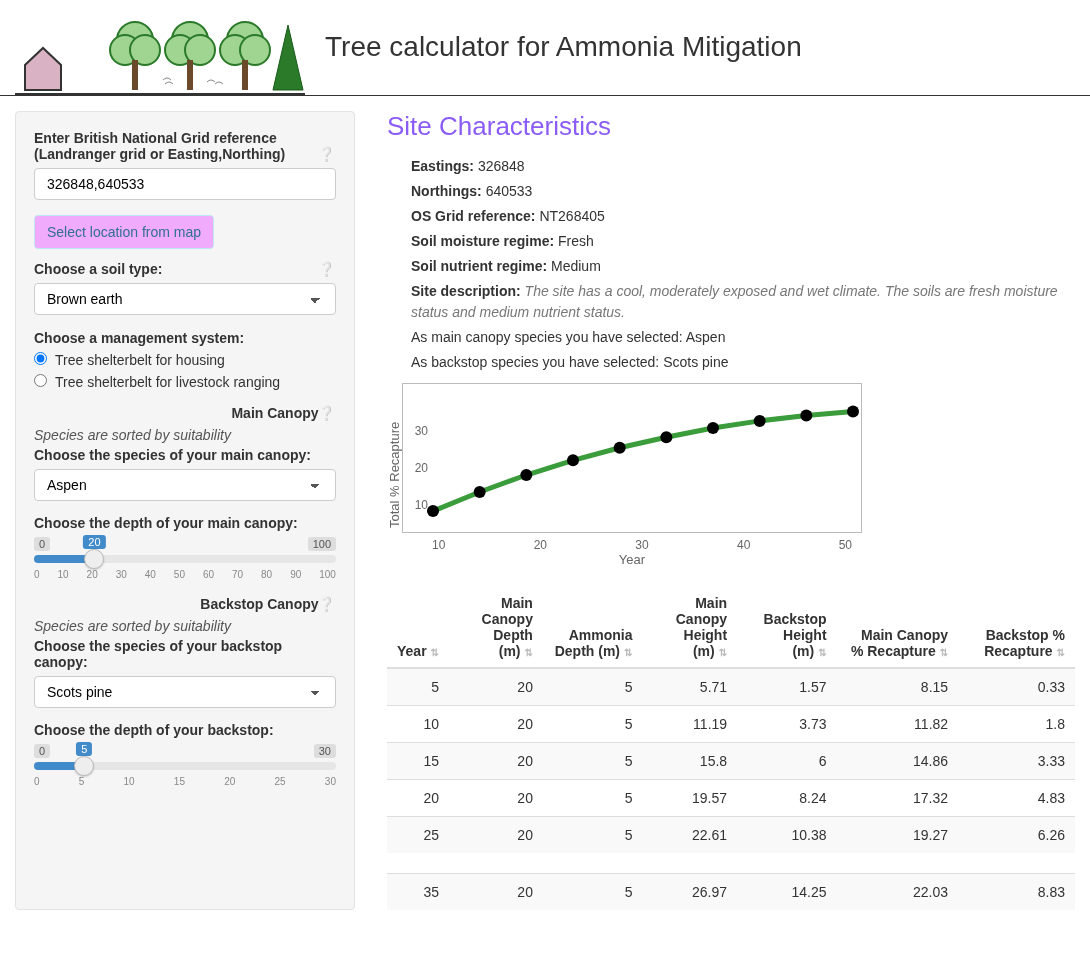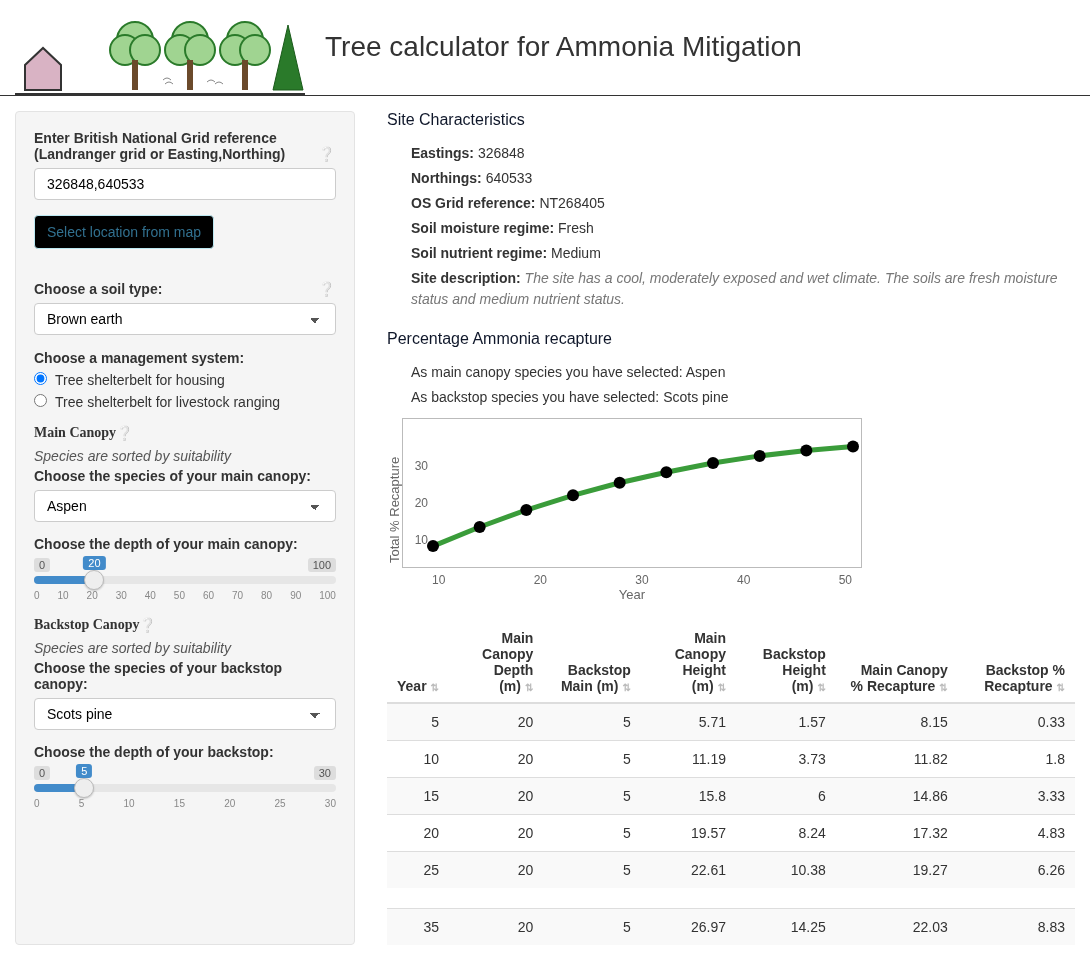--- a/index.html
+++ b/index.html
@@ -7,35 +7,35 @@
 .header { display: flex; align-items: flex-end; padding: 10px 20px 0 15px; border-bottom: 1px solid #333; margin-bottom: 15px; }
 .logo-area { display: flex; align-items: flex-end; height: 85px; }
 .page-title { font-size: 28px; font-weight: 400; margin-left: 20px; margin-bottom: 32px; color: #333; }
 .content { display: flex; gap: 32px; padding: 0 15px; }
 .sidebar { width: 340px; background: #f5f5f5; border: 1px solid #e3e3e3; border-radius: 4px; padding: 18px; }
 .main { flex: 1; }
 .form-label { font-weight: 700; display: block; margin-bottom: 6px; }
 .help-icon { color: #337ab7; float: right; cursor: pointer; font-size: 14px; }
 .form-control { width: 100%; height: 32px; padding: 6px 12px; border: 1px solid #ccc; border-radius: 4px; font-size: 14px; background: #fff; }
 .form-group { margin-bottom: 15px; }
-.btn-map { background: #000000; border: 1px solid #bce8f1; color: #31708f; padding: 8px 12px; border-radius: 4px; cursor: pointer; font-size: 14px; margin-bottom: 32px; }
+.btn-map { background: #f0abfc; border: 1px solid #bce8f1; color: #31708f; padding: 8px 12px; border-radius: 4px; cursor: pointer; font-size: 14px; margin-bottom: 12px; }
 select.form-control { appearance: none; background-image: linear-gradient(45deg, transparent 50%, #555 50%), linear-gradient(135deg, #555 50%, transparent 50%); background-position: calc(100% - 20px) 14px, calc(100% - 15px) 14px; background-size: 5px 5px, 5px 5px; background-repeat: no-repeat; }
 .radio-group label { display: block; font-weight: normal; margin-bottom: 6px; }
 .radio-group input { margin-right: 8px; }
-.section-hdr { font-weight: 700; margin-bottom: 6px; margin-top: 8px; display: flex; justify-content: flex-start; font-family: Liberation Serif, serif; }
+.section-hdr { font-weight: 700; margin-bottom: 6px; margin-top: 8px; display: flex; justify-content: flex-end; }
 .hint { font-style: italic; color: #555; margin-bottom: 4px; }
 .slider-container { margin: 6px 0 16px 0; position: relative; }
 .slider-track { height: 8px; background: #e6e6e6; border-radius: 4px; position: relative; margin-top: 18px; }
 .slider-fill { height: 8px; background: #428bca; border-radius: 4px 0 0 4px; }
 .slider-handle { width: 20px; height: 20px; background: #eee; border: 1px solid #bbb; border-radius: 50%; position: absolute; top: -6px; transform: translateX(-50%); box-shadow: 0 1px 2px rgba(0,0,0,0.2); }
 .slider-badges { display: flex; justify-content: space-between; font-size: 11px; margin-bottom: -14px; }
 .slider-badge-end { background: #ddd; color: #555; padding: 1px 5px; border-radius: 3px; }
 .slider-value-badge { background: #428bca; color: #fff; padding: 1px 5px; border-radius: 3px; font-size: 11px; position: absolute; top: -20px; transform: translateX(-50%); }
 .slider-ticks { display: flex; justify-content: space-between; font-size: 10px; color: #888; margin-top: 6px; }
-h2.main-h { font-size: 16px; font-weight: 400; margin-bottom: 14px; color: #0f172a; }
+h2.main-h { font-size: 26px; font-weight: 400; margin-bottom: 14px; color: #8b5cf6; }
 .kv-line { margin-bottom: 4px; line-height: 1.5; padding-left: 24px; }
 .kv-line b { font-weight: 700; }
 .desc { font-style: italic; color: #777; }
 table { width: 100%; border-collapse: collapse; font-size: 14px; }
 th { text-align: right; padding: 8px 10px; font-weight: 700; vertical-align: bottom; border-bottom: 2px solid #ddd; position: relative; }
 th.sortable::after { content: "⇅"; font-size: 10px; color: #bbb; margin-left: 4px; }
 td { text-align: right; padding: 10px 10px; border-top: 1px solid #ddd; }
 tbody tr:nth-child(odd) { background: #f9f9f9; }
 .chart-wrap { display: flex; margin: 10px 0 20px 0; }
 .ylabel { writing-mode: vertical-rl; transform: rotate(180deg); text-align: center; font-size: 13px; color: #666; }
@@ -190,21 +190,20 @@
 
   <div class="main">
     <h2 class="main-h">Site Characteristics</h2>
     <div class="kv-line"><b>Eastings:</b> <span>326848</span></div>
     <div class="kv-line"><b>Northings:</b> <span>640533</span></div>
     <div class="kv-line"><b>OS Grid reference:</b> <span>NT268405</span></div>
     <div class="kv-line"><b>Soil moisture regime:</b> <span>Fresh</span></div>
     <div class="kv-line"><b>Soil nutrient regime:</b> <span>Medium</span></div>
     <div class="kv-line"><b>Site description:</b> <span class="desc">The site has a cool, moderately exposed and wet climate. The soils are fresh moisture status and medium nutrient status.</span></div>
 
-    <h2 class="main-h" style="margin-top:20px">Percentage Ammonia recapture</h2>
     <div class="kv-line">As main canopy species you have selected: Aspen</div>
     <div class="kv-line">As backstop species you have selected: Scots pine</div>
 
     <div class="chart-wrap">
       <div class="ylabel">Total % Recapture</div>
       <div>
         <svg id="chart-svg" class="chart-inner" width="460" height="150">
             <text x="25" y="125.42857142857143" font-size="12" fill="#666" text-anchor="end">10</text>
             <text x="25" y="88.28571428571429" font-size="12" fill="#666" text-anchor="end">20</text>
             <text x="25" y="51.14285714285714" font-size="12" fill="#666" text-anchor="end">30</text>
@@ -229,21 +228,21 @@
           </div>
         <div class="chart-xlabel">Year</div>
       </div>
     </div>
 
     <table>
       <thead>
           <tr id="thead-row">
             <th class="sortable">Year</th>
             <th class="sortable">Main Canopy Depth (m)</th>
-            <th class="sortable">Backstop Main (m)</th>
+            <th class="sortable">Ammonia Depth (m)</th>
             <th class="sortable">Main Canopy Height (m)</th>
             <th class="sortable">Backstop Height (m)</th>
             <th class="sortable">Main Canopy % Recapture</th>
             <th class="sortable">Backstop % Recapture</th>
           </tr>
         </thead>
       <tbody id="tbody">
           <tr>
             <td>5</td>
             <td>20</td>

